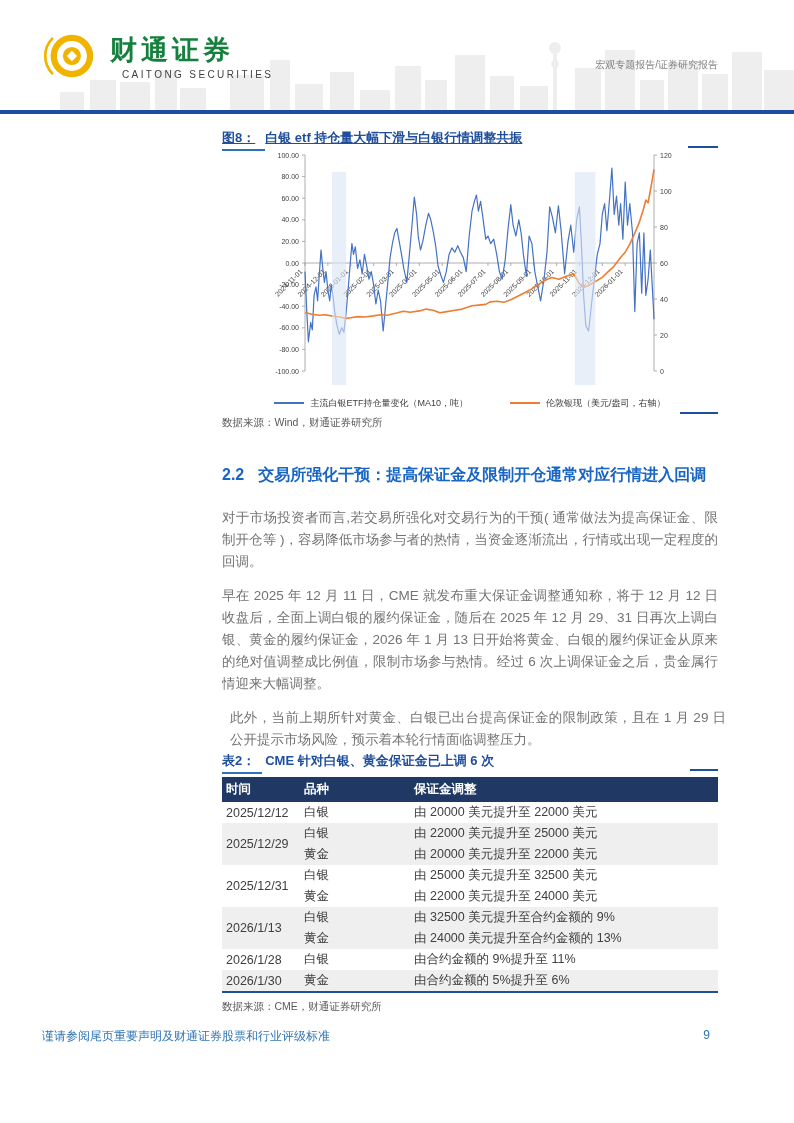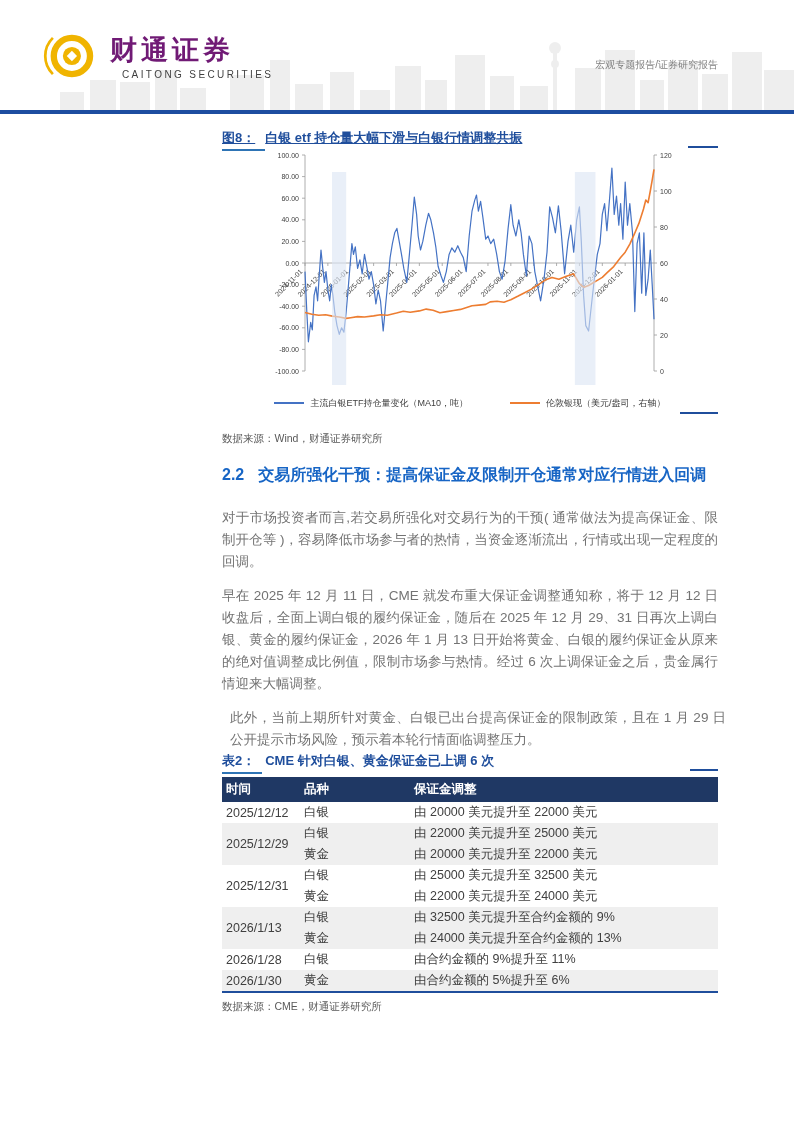--- a/index.html
+++ b/index.html
@@ -10,38 +10,38 @@
     font-family:"Liberation Sans","DejaVu Sans",sans-serif;
     color:#3f3f3f;
   }
   
   .header { position:absolute; top:0; left:0; width:794px; height:116px; background:#fff; }
   .skyline { position:absolute; left:0; bottom:6px; width:794px; height:80px; }
   .header-rule { position:absolute; top:110px; left:0; width:794px; height:4px; background:#1d4da0; }
   .logo { position:absolute; left:42px; top:27px; display:flex; align-items:center; }
   .logo-mark { width:58px; height:58px; }
   .logo-text { margin-left:10px; }
-  .logo-cn { font-size:27px; font-weight:700; color:#701a75; letter-spacing:4px; font-family:"Liberation Serif","DejaVu Serif",serif; }
+  .logo-cn { font-size:27px; font-weight:700; color:#15803d; letter-spacing:4px; font-family:"Liberation Serif","DejaVu Serif",serif; }
   .logo-en { font-size:10px; letter-spacing:2.4px; color:#3f3f3f; margin-top:1px;margin-left:12px; }
   .report-type { position:absolute; right:76px; top:58px; font-size:10px; color:#7f7f7f; }
 
   
   .figure-block { position:absolute; left:222px; top:128px; width:496px; }
   .fig-title-row { position:relative; height:22px; }
   .fig-label, .fig-title { font-size:13px; font-weight:700; color:#1f4e9c;text-decoration:underline; }
   .fig-label { margin-right:10px; }
   .fig-label-underline { position:absolute; left:0; top:21px; width:43px; height:2px; background:#2e74b5; }
   .fig-rule-right { position:absolute; right:0; top:18px; width:30px; height:2px; background:#1f4e9c; }
   .chart-wrap { width:496px; height:240px; }
   .legend { display:flex; justify-content:center; gap:42px; height:14px; align-items:center; margin-top:2px; }
   .legend-item { display:flex; align-items:center; gap:6px; font-size:9px; color:#404040; }
   .legend-line { display:inline-block; width:30px; height:2px; }
   .fig-bottom-rule-row { position:relative; height:6px; }
   .fig-rule-bottom { position:absolute; right:0; top:2px; width:38px; height:2px; background:#1f4e9c; }
-  .source-note { font-size:10.5px; color:#595959; margin-top:16px; }
+  .source-note { font-size:10.5px; color:#595959; margin-top:0; }
 
   
   .section-heading { position:absolute; left:222px; top:465px; width:496px; font-size:16px; font-weight:700; color:#1765c5; }
   .section-number { margin-right:14px; }
   .para { position:absolute; left:222px; width:496px; font-size:13.5px; line-height:22px; color:#737373; text-align:justify; }
   .p1 { top:507px; } .p2 { top:585px; } .p3 { top:707px;margin-left:8px; }
 
   
   .table-block { position:absolute; left:222px; top:751px; width:496px; }
   .tbl-title-row { position:relative; height:22px; }
@@ -276,14 +276,18 @@
           <tr class="shade">
             <td rowspan="1" class="col-date">2026/1/30</td>
             <td class="col-variety">黄金</td>
             <td>由合约金额的 5%提升至 6%</td>
           </tr>
         </tbody>
     </table>
     <div class="tbl-source">数据来源：CME，财通证券研究所</div>
   </div>
 
+  <div class="footer">
+    <span class="footer-disclaimer">谨请参阅尾页重要声明及财通证券股票和行业评级标准</span>
+    <span class="footer-page">9</span>
+  </div>
 
 </div>
 
 </body></html>

